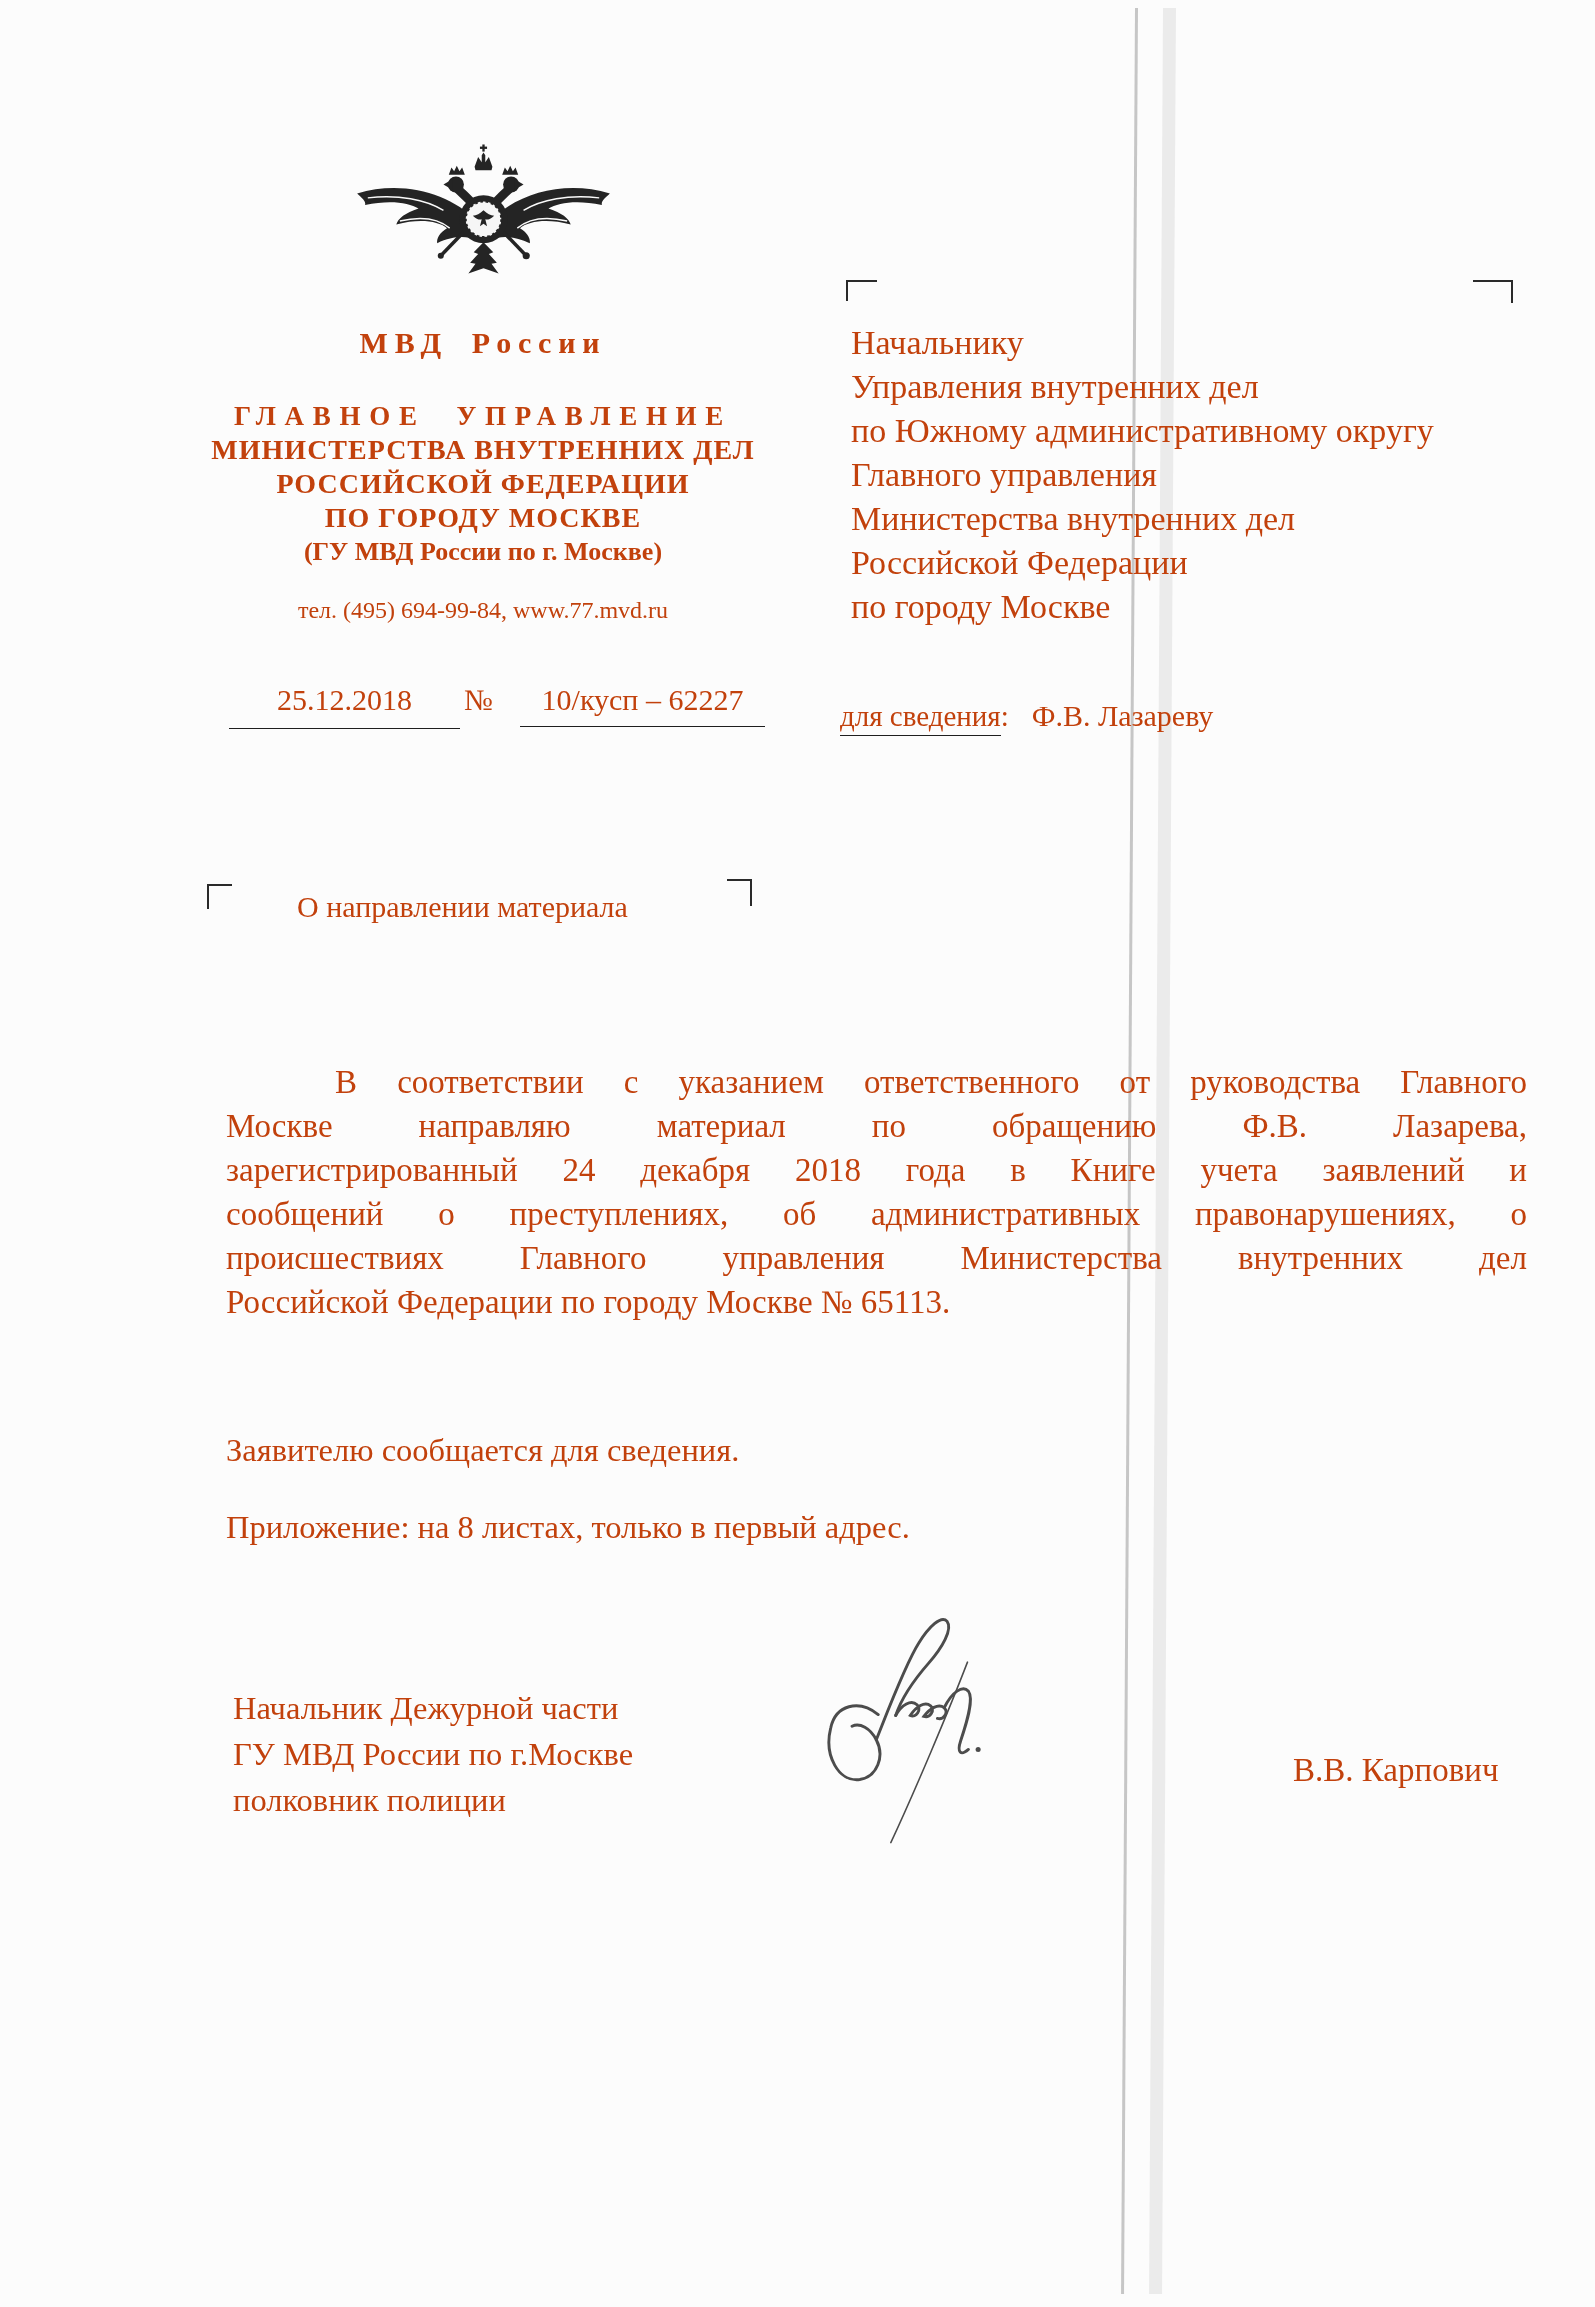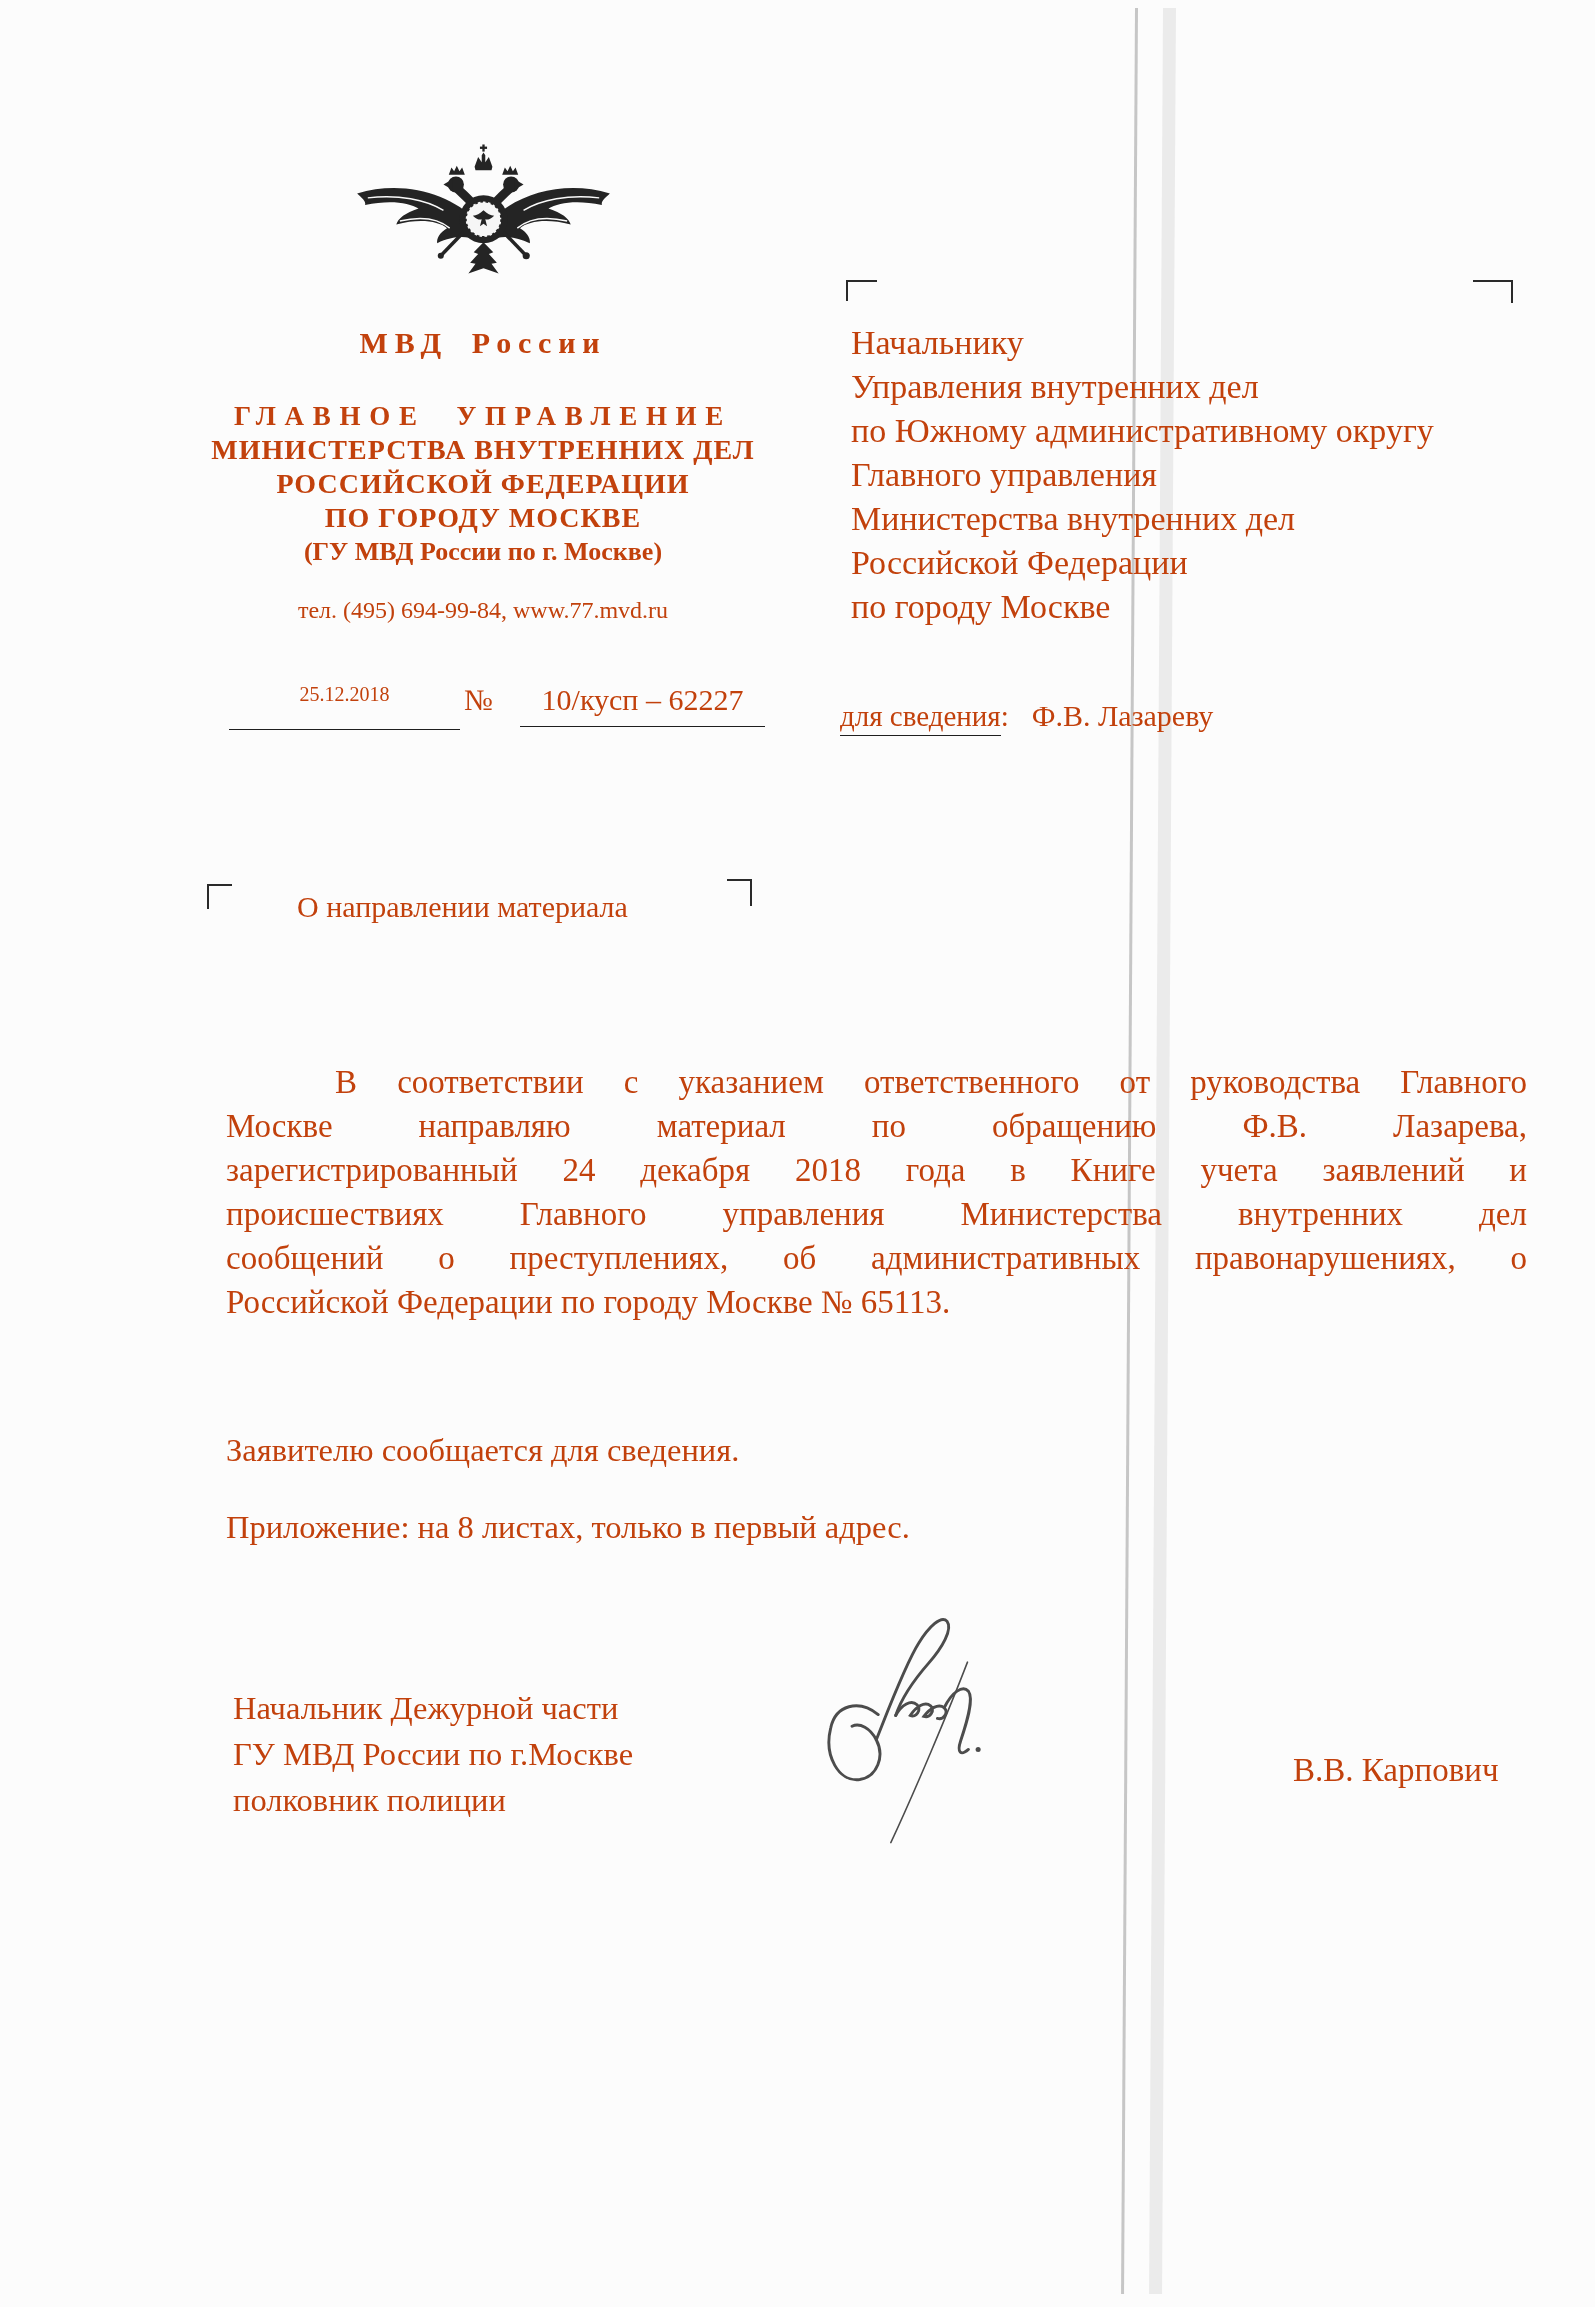--- a/index.html
+++ b/index.html
@@ -21,21 +21,21 @@
   .emblem{left:350px;top:142px;width:267px;height:142px;}
   .org-short{top:326px;font-size:30px;font-weight:bold;letter-spacing:6.8px;word-spacing:9.7px;}
   .lh-block{top:399px;line-height:34px;font-weight:bold;}
   .lh-l1{font-size:27px;letter-spacing:8.7px;word-spacing:15.5px;}
   .lh-l2{font-size:28px;letter-spacing:1px;}
   .lh-l3{font-size:28px;letter-spacing:1px;}
   .lh-l4{font-size:28px;letter-spacing:1px;}
   .lh-l5{font-size:26px;}
   .addr{top:594px;font-size:24px;line-height:32px;}
 
-  .date-field{left:229px;top:683px;width:231px;font-size:20px;text-align:center;border-bottom:1.9px solid #1e1e1e;padding-bottom:23px;}
+  .date-field{left:229px;top:683px;width:231px;font-size:30px;text-align:center;border-bottom:1.9px solid #1e1e1e;padding-bottom:11px;}
   .num-sign{left:464px;top:683px;font-size:30px;}
   .doc-number{left:520px;top:683px;width:245px;font-size:30px;text-align:center;border-bottom:1.9px solid #1e1e1e;padding-bottom:9px;}
   .crn-tl{border-top:2.9px solid #2a2a2a;border-left:2.9px solid #2a2a2a;}
   .crn-tr{border-top:2.9px solid #2a2a2a;border-right:2.9px solid #2a2a2a;}
   .crn2-tl{border-top:2.4px solid #2a2a2a;border-left:2.4px solid #2a2a2a;}
   .crn2-tr{border-top:2.4px solid #2a2a2a;border-right:2.4px solid #2a2a2a;}
 
   .recipient{left:851px;top:321px;width:660px;font-size:34px;line-height:44px;}
   .fyi{left:840px;top:699px;font-size:29px;}
   .fyi-label{border-bottom:1.9px solid #1e1e1e;padding-bottom:2.9px;}
@@ -134,22 +134,22 @@
   </div>
 
   <div class="abs crn2-tl" style="left:207px;top:884px;width:23px;height:23px;"></div>
   <div class="abs crn2-tr" style="left:727px;top:879px;width:23px;height:25px;"></div>
   <div class="abs subject">О направлении материала</div>
 
   <div class="abs body-par">
     <div class="jline indent">В соответствии с указанием ответственного от руководства Главного</div>
     <div class="jline">Москве направляю материал по обращению Ф.В. Лазарева,</div>
     <div class="jline">зарегистрированный 24 декабря 2018 года в Книге учета заявлений и</div>
+    <div class="jline">сообщений о преступлениях, об административных правонарушениях, о</div>
     <div class="jline">происшествиях Главного управления Министерства внутренних дел</div>
-    <div class="jline">сообщений о преступлениях, об административных правонарушениях, о</div>
     <div class="plainline">Российской Федерации по городу Москве № 65113.</div>
   </div>
 
   <div class="abs notice">Заявителю сообщается для сведения.</div>
   <div class="abs attachment">Приложение: на 8 листах, только в первый адрес.</div>
 
   <div class="abs signoff">
     <div>Начальник Дежурной части</div>
     <div>ГУ МВД России по г.Москве</div>
     <div>полковник полиции</div>

